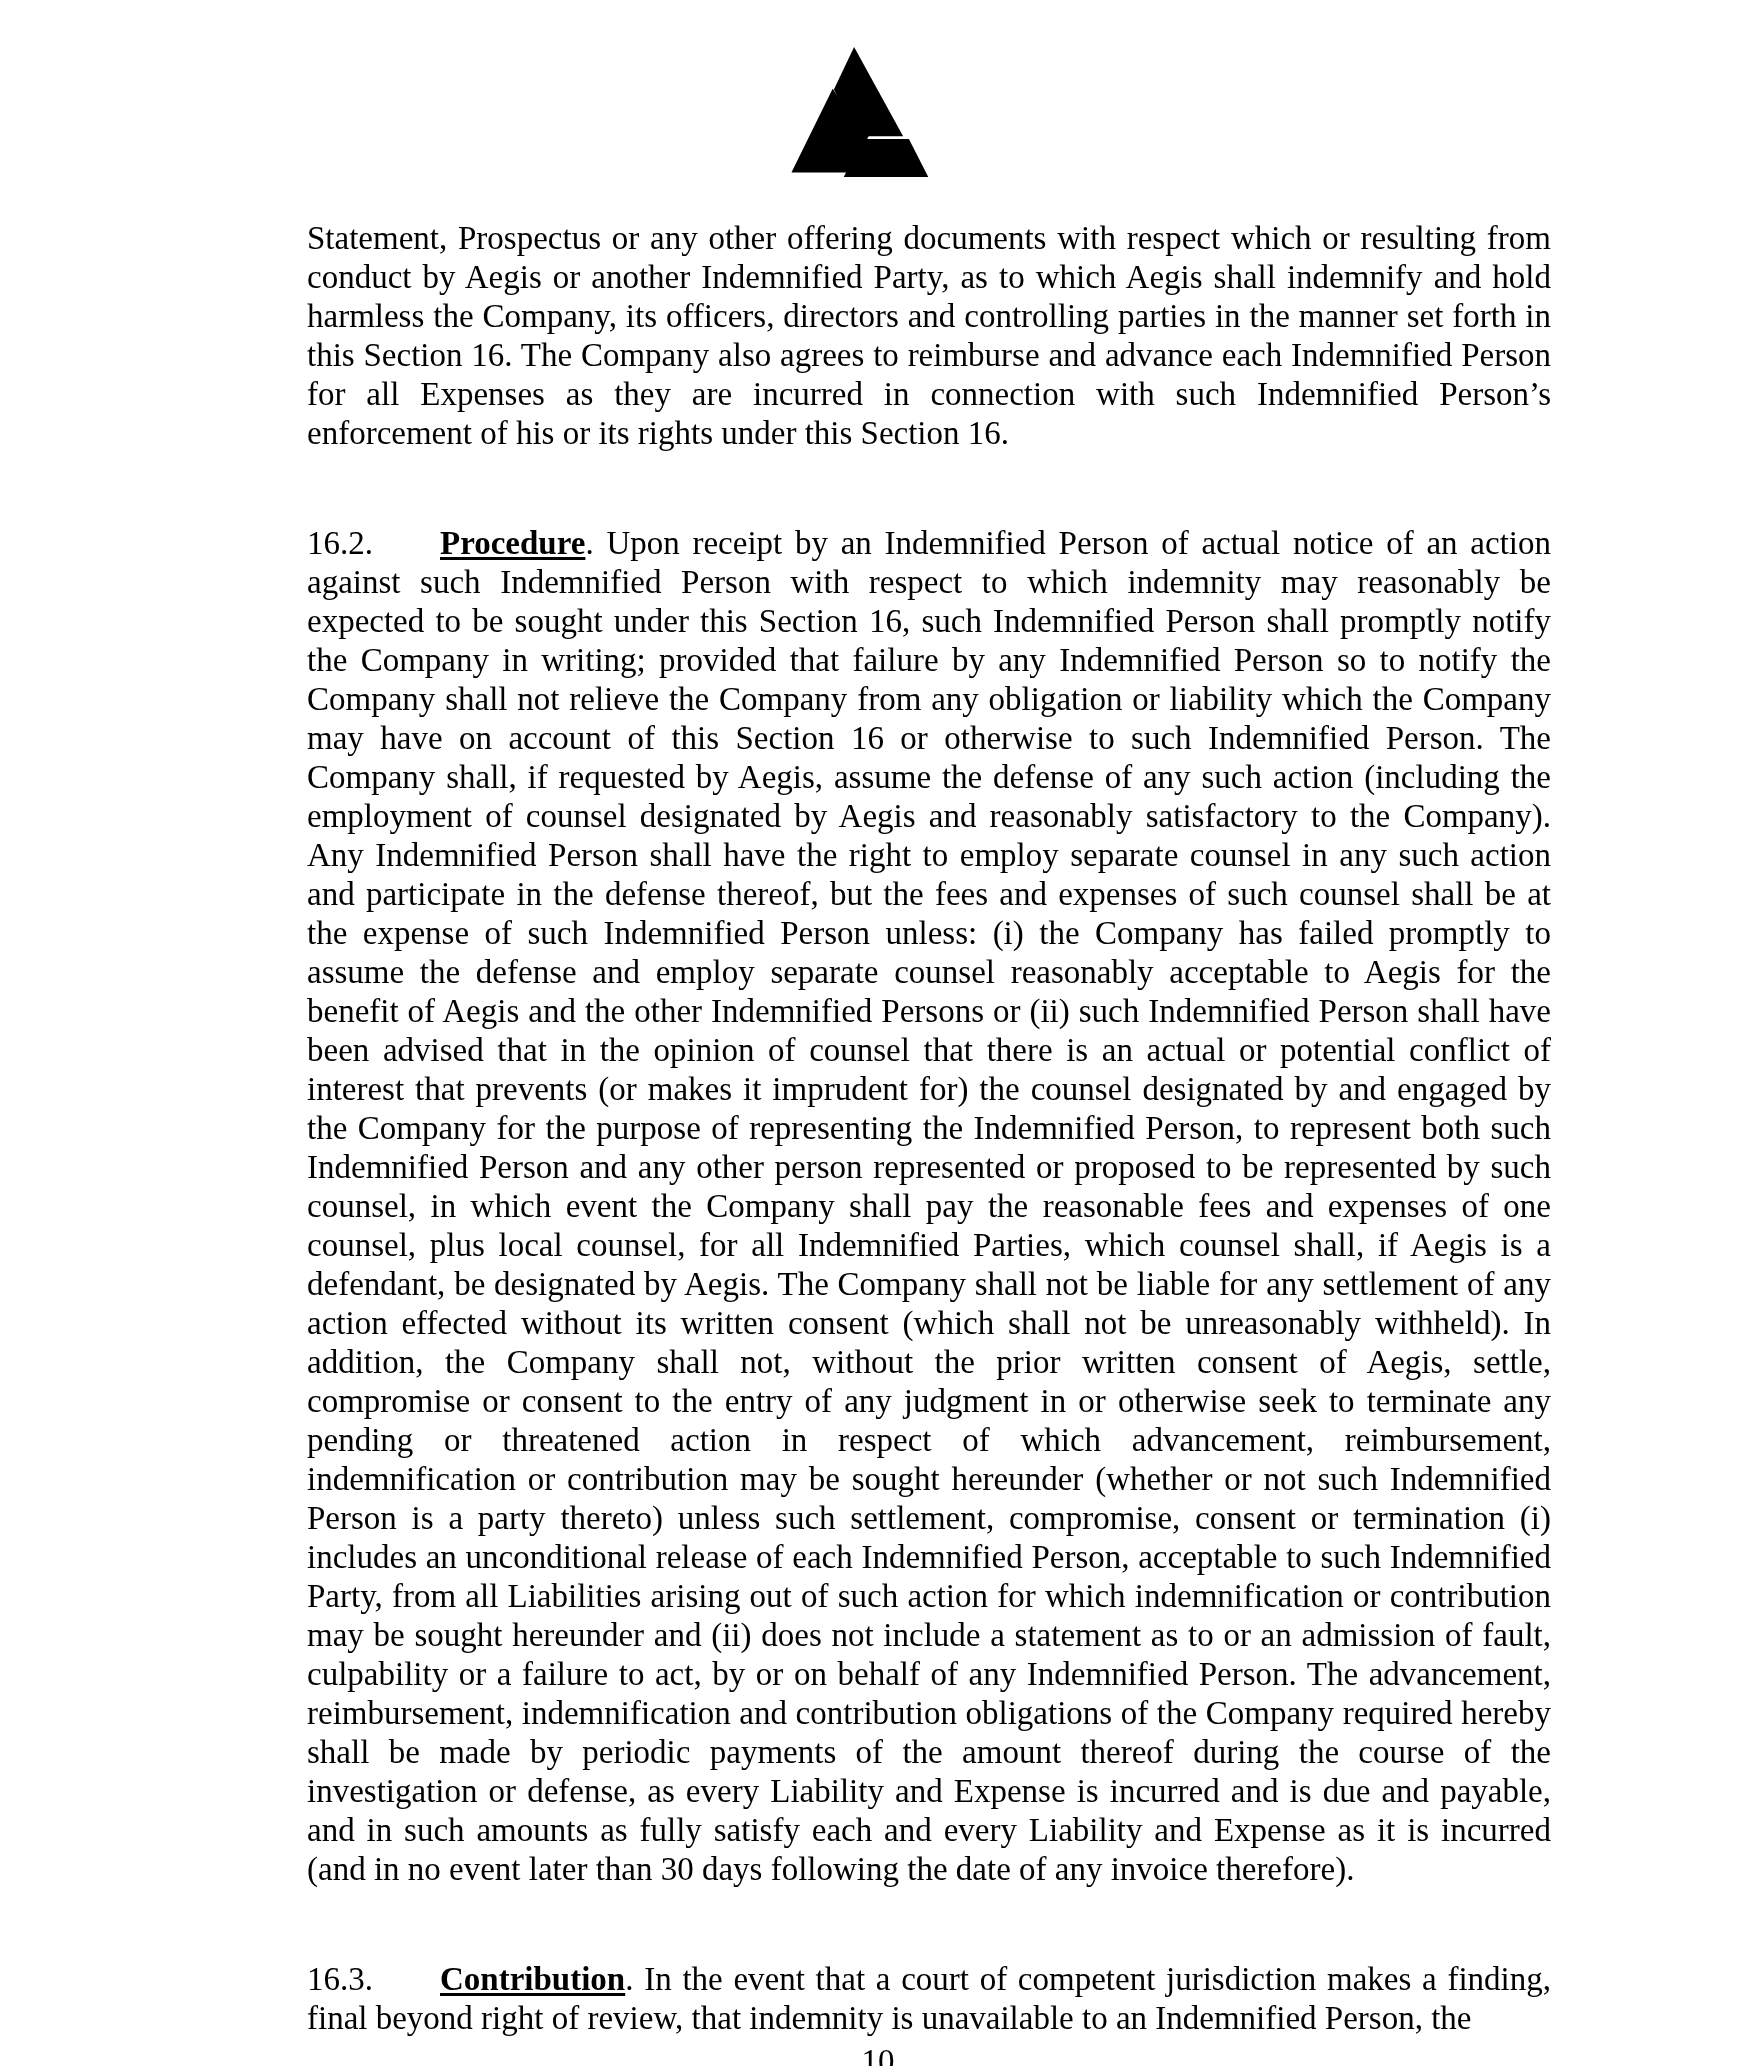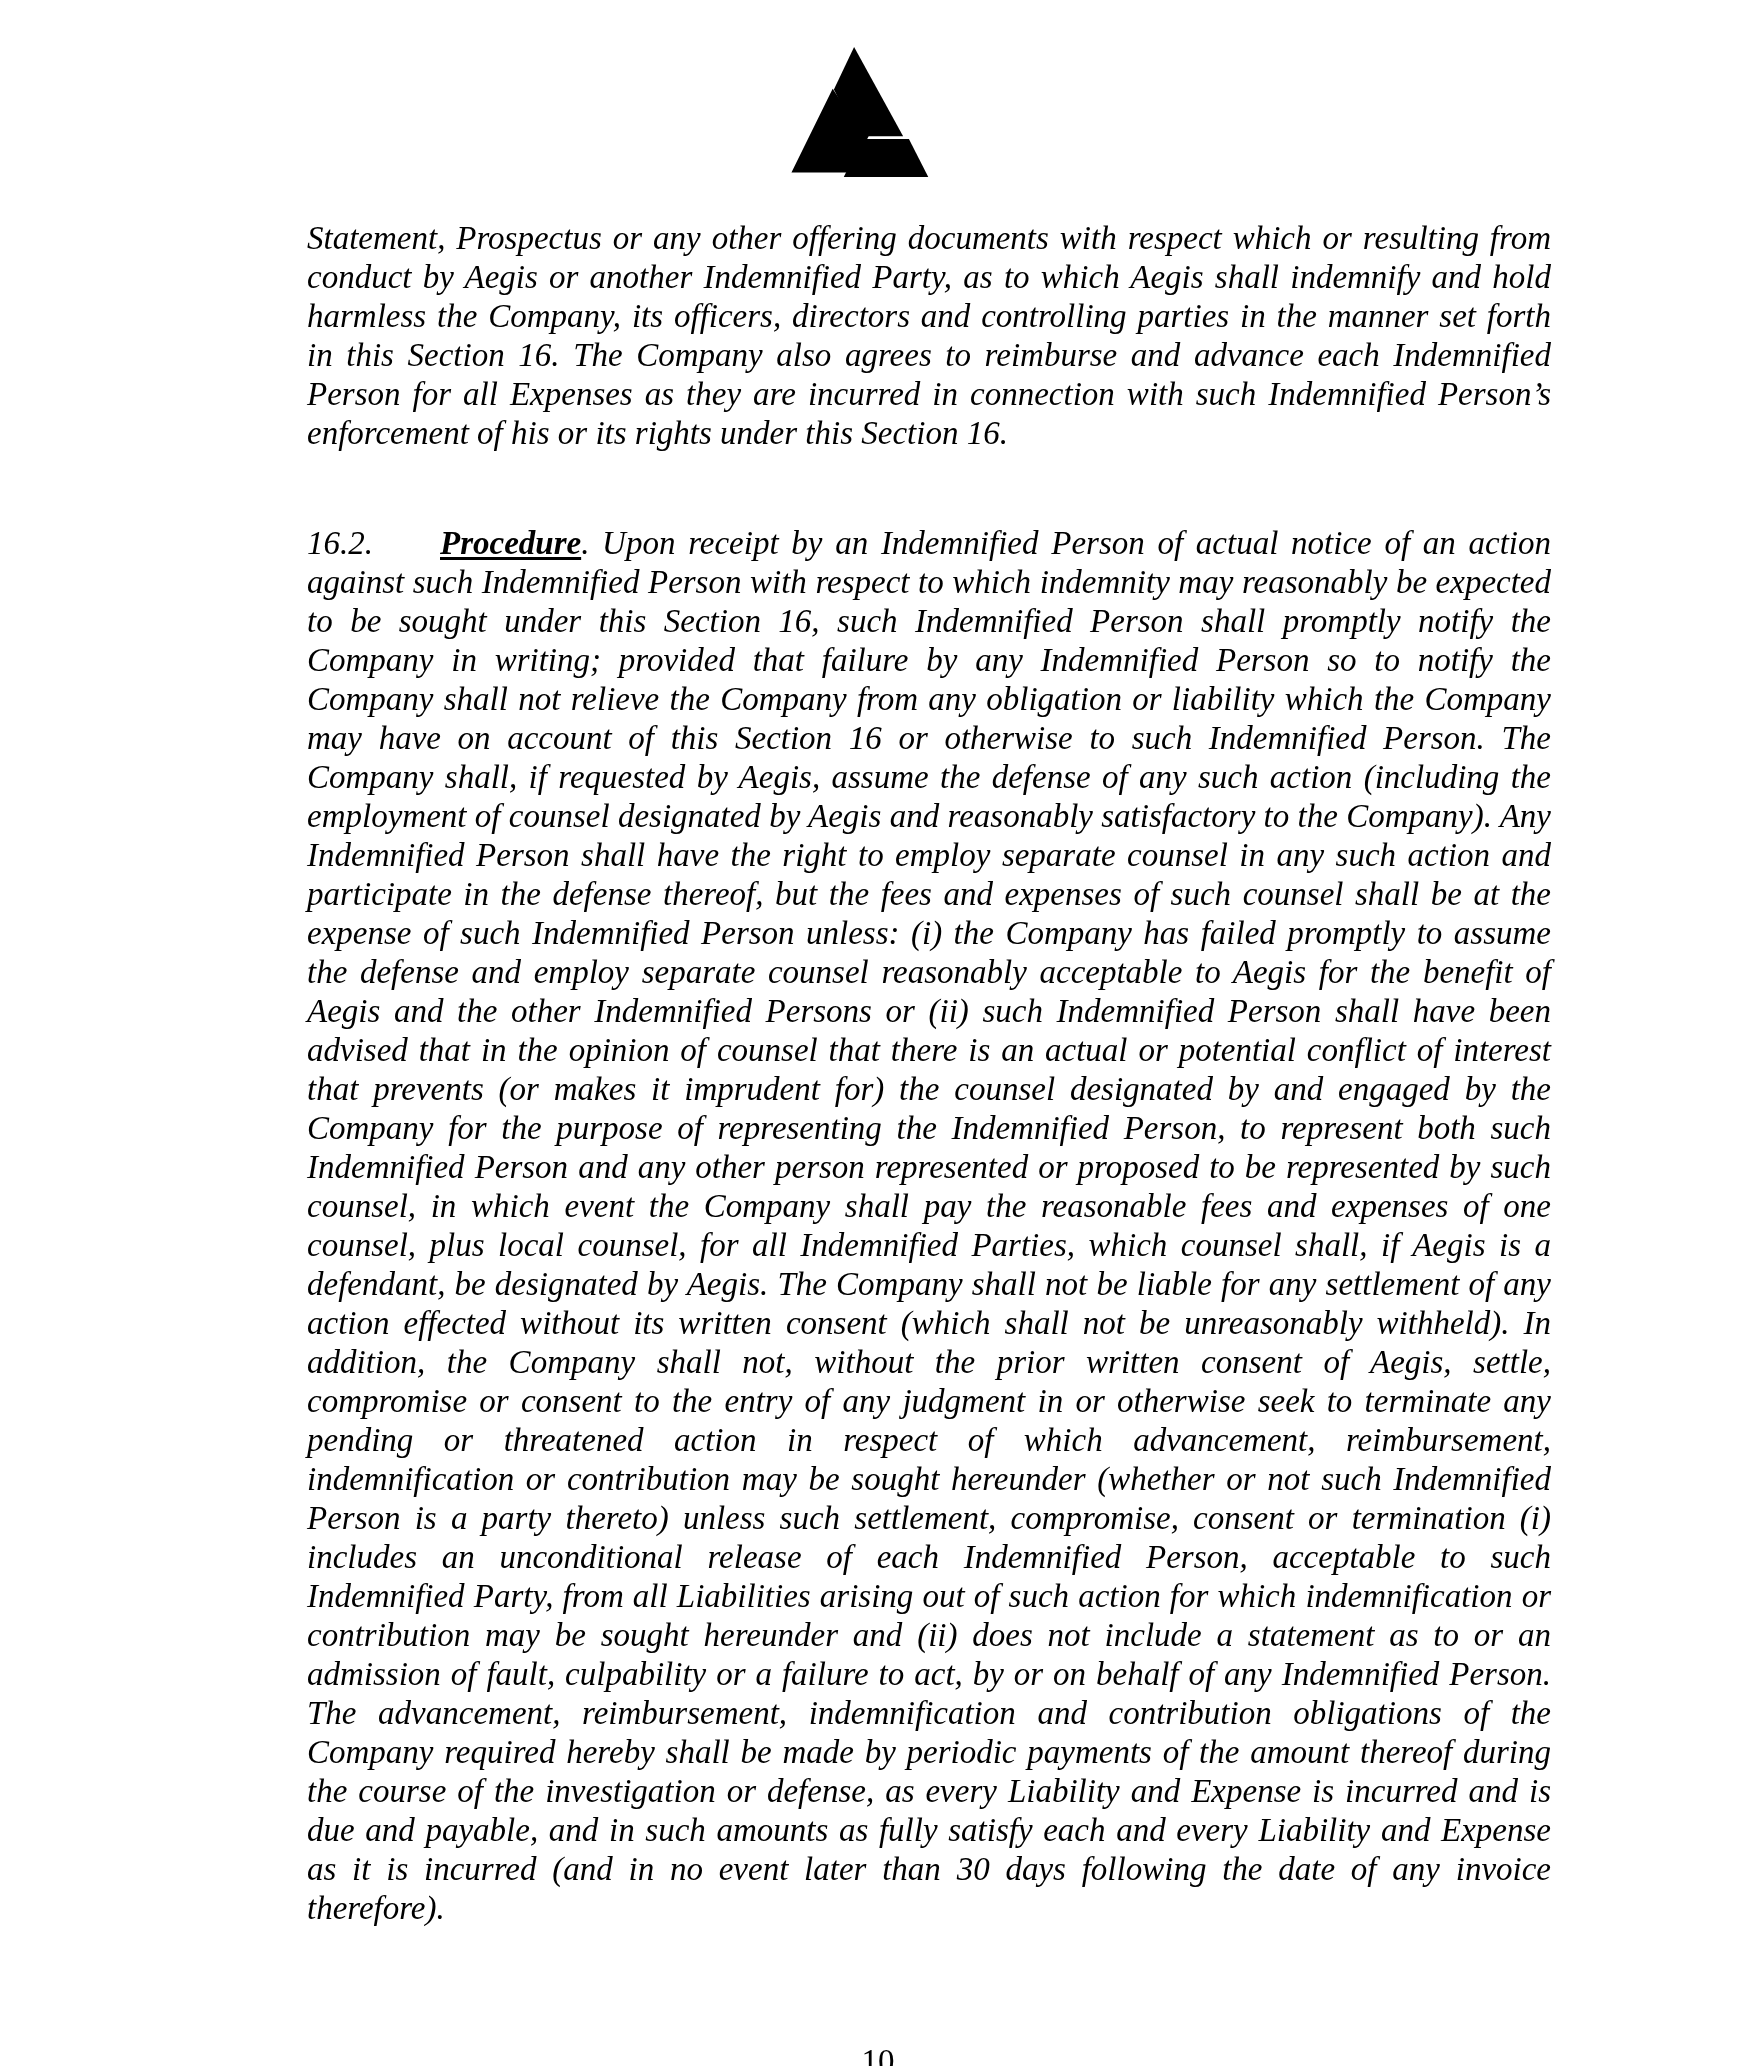--- a/index.html
+++ b/index.html
@@ -3,21 +3,21 @@
 <meta charset="utf-8">
 <style>
   html, body { margin:0; padding:0; background:#ffffff; }
   body { width:1756px; height:2273px; position:relative; overflow:hidden; color:#000; }
   .logo { position:absolute; left:787px; top:43px; width:182px; height:136px; }
   .content {
     position:absolute; left:307px; top:219px; width:1244px;
     font-family:"Liberation Serif","DejaVu Serif",serif;
     font-size:33px; line-height:39px; text-align:justify;
   }
-  .content p { margin:0 0 39px 0; text-align:justify;font-style:italic; }
+  .content p { margin:0 0 39px 0; text-align:justify; }
   .secnum { display:inline-block; width:105px;margin-top:32px; }
   .heading { font-weight:bold; text-decoration:underline; text-decoration-thickness:2.9px; text-underline-offset:3.3px;margin-left:28px; }
   .page-num {
     position:absolute; left:0; width:1756px; top:2043px; text-align:center;
     font-family:"Liberation Serif","DejaVu Serif",serif; font-size:33px;
   }
 </style>
 </head>
 <body>
 
@@ -28,16 +28,17 @@
   <polygon points="110,133 10,336 152,336 205,233 172,227" fill="#000" transform="translate(0,-22)"></polygon>
 
   <polygon points="182,233 295,233 342,325 137,325" fill="#000" transform="translate(0,0)"></polygon>
 </svg>
 
 <div class="content">
   <p>Statement, Prospectus or any other offering documents with respect which or resulting from conduct by Aegis or another Indemnified Party, as to which Aegis shall indemnify and hold harmless the Company, its officers, directors and controlling parties in the manner set forth in this Section 16. The Company also agrees to reimburse and advance each Indemnified Person for all Expenses as they are incurred in connection with such Indemnified Person’s enforcement of his or its rights under this Section 16.</p>
 
   <p><span class="secnum">16.2.</span><span class="heading">Procedure</span><span>. Upon receipt by an Indemnified Person of actual notice of an action against such Indemnified Person with respect to which indemnity may reasonably be expected to be sought under this Section 16, such Indemnified Person shall promptly notify the Company in writing; provided that failure by any Indemnified Person so to notify the Company shall not relieve the Company from any obligation or liability which the Company may have on account of this Section 16 or otherwise to such Indemnified Person. The Company shall, if requested by Aegis, assume the defense of any such action (including the employment of counsel designated by Aegis and reasonably satisfactory to the Company). Any Indemnified Person shall have the right to employ separate counsel in any such action and participate in the defense thereof, but the fees and expenses of such counsel shall be at the expense of such Indemnified Person unless: (i) the Company has failed promptly to assume the defense and employ separate counsel reasonably acceptable to Aegis for the benefit of Aegis and the other Indemnified Persons or (ii) such Indemnified Person shall have been advised that in the opinion of counsel that there is an actual or potential conflict of interest that prevents (or makes it imprudent for) the counsel designated by and engaged by the Company for the purpose of representing the Indemnified Person, to represent both such Indemnified Person and any other person represented or proposed to be represented by such counsel, in which event the Company shall pay the reasonable fees and expenses of one counsel, plus local counsel, for all Indemnified Parties, which counsel shall, if Aegis is a defendant, be designated by Aegis. The Company shall not be liable for any settlement of any action effected without its written consent (which shall not be unreasonably withheld). In addition, the Company shall not, without the prior written consent of Aegis, settle, compromise or consent to the entry of any judgment in or otherwise seek to terminate any pending or threatened action in respect of which advancement, reimbursement, indemnification or contribution may be sought hereunder (whether or not such Indemnified Person is a party thereto) unless such settlement, compromise, consent or termination (i) includes an unconditional release of each Indemnified Person, acceptable to such Indemnified Party, from all Liabilities arising out of such action for which indemnification or contribution may be sought hereunder and (ii) does not include a statement as to or an admission of fault, culpability or a failure to act, by or on behalf of any Indemnified Person. The advancement, reimbursement, indemnification and contribution obligations of the Company required hereby shall be made by periodic payments of the amount thereof during the course of the investigation or defense, as every Liability and Expense is incurred and is due and payable, and in such amounts as fully satisfy each and every Liability and Expense as it is incurred (and in no event later than 30 days following the date of any invoice therefore).</span></p>
 
+  <p><span class="secnum">16.3.</span><span class="heading">Contribution</span><span>. In the event that a court of competent jurisdiction makes a finding, final beyond right of review, that indemnity is unavailable to an Indemnified Person, the</span></p>
 </div>
 
 <div class="page-num">10</div>
 
 
 </body></html>

